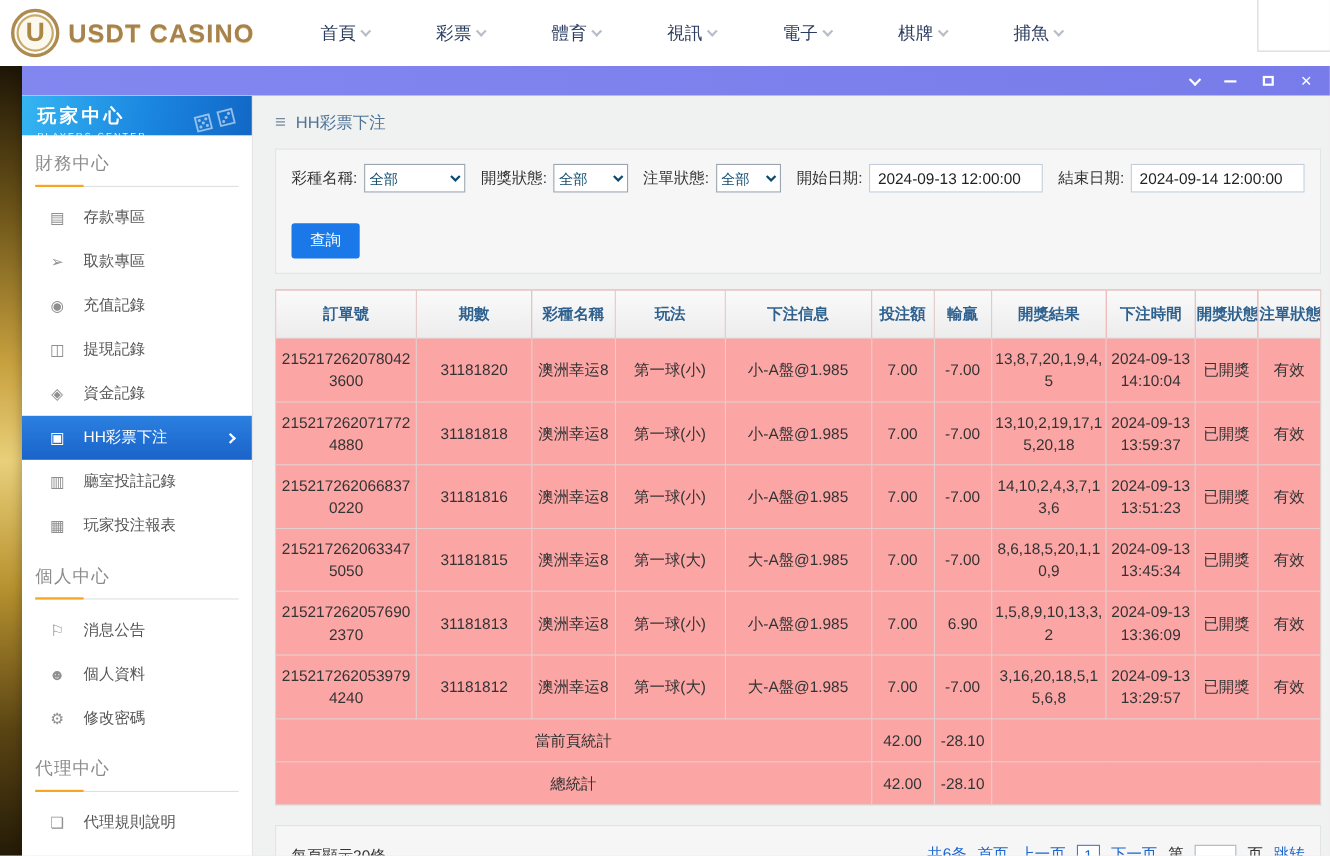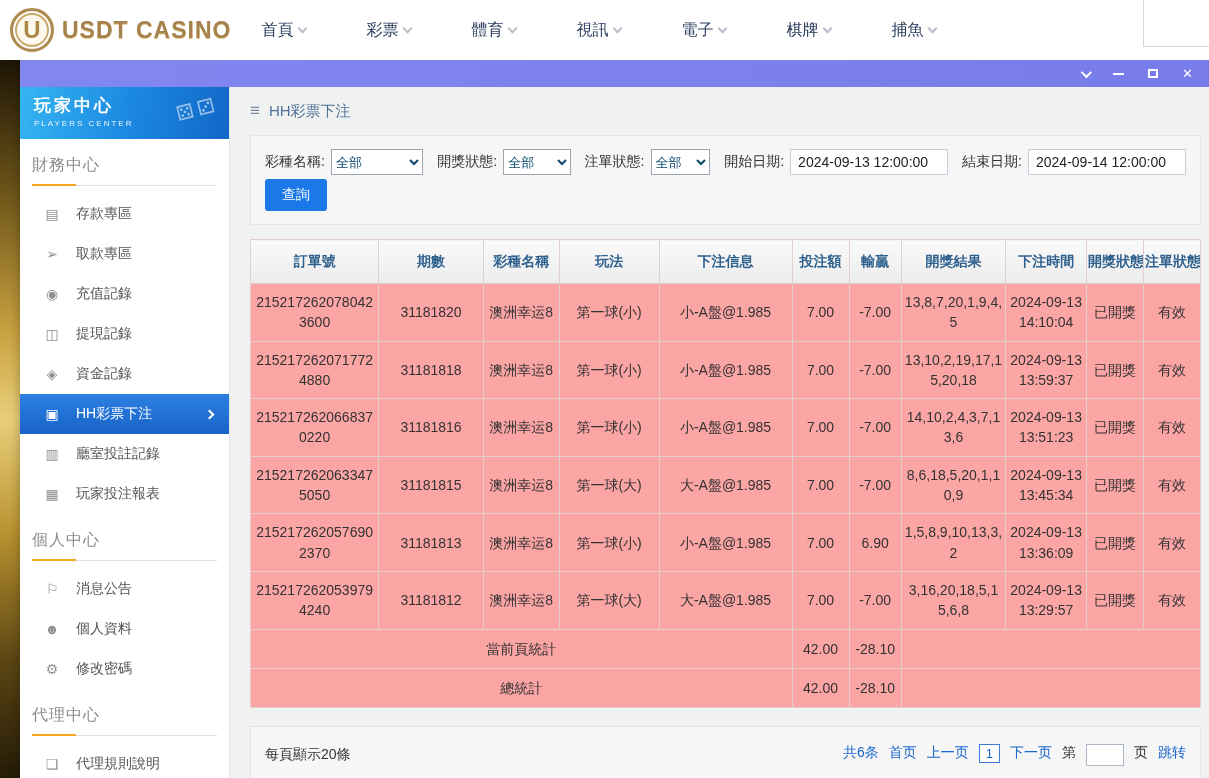--- a/index.html
+++ b/index.html
@@ -13,42 +13,42 @@
   .top-nav { position:absolute; top:0; left:0; width:1209px; height:60px; background:#fff; display:flex; align-items:center; z-index:1; }
   .logo { display:flex; align-items:center; gap:8px; margin-left:10px; }
   .logo-circle {
     width:44px; height:44px; border-radius:50%; border:3px solid #ac8a50; background:#fdf8ee;
     box-shadow: inset 0 0 0 2px #fff, inset 0 0 0 4px #c9aa6b;
     display:flex; align-items:center; justify-content:center;
     color:#a98746; font-weight:bold; font-size:24px;
   }
   .logo-text { font-size:23px; font-weight:800; color:#a5824e; letter-spacing:1px; text-shadow:0 1px 0 #e3c98e; }
   .nav-items { display:flex; margin-left:30px; }
-  .nav-item { width:105px; text-align:left; font-size:16px; color:#2b3c5e; cursor:pointer; white-space:nowrap; }
+  .nav-item { width:105px; text-align:center; font-size:16px; color:#2b3c5e; cursor:pointer; white-space:nowrap; }
   .chev { width:7px; height:7px; border-right:2px solid #b8bdc8; border-bottom:2px solid #b8bdc8; display:inline-block; transform:rotate(45deg); margin-left:6px; vertical-align:3px; }
   .top-right-panel { position:absolute; top:-1px; right:-1px; width:67px; height:48px; border:1px solid #d5d5d5; background:#fff; }
 
   
   .gold-strip { position:absolute; left:0; top:60px; width:20px; height:718px;
     background:linear-gradient(180deg,#1d1506 0%,#6b5318 18%,#c9a240 38%,#e9cf7a 50%,#b8922f 66%,#5a4413 84%,#241b07 100%); }
 
   
   .modal { position:absolute; left:20px; top:60px; width:1189px; height:718px; background:#f0f1f1; box-shadow:0 0 10px rgba(0,0,0,.3); }
   .modal-header { height:27px; background:linear-gradient(90deg,#8287f0,#777cea); display:flex; justify-content:flex-end; align-items:center; gap:24px; padding-right:16px; }
   .wc { cursor:pointer; display:inline-block; }
   .wc-chev { width:8px; height:8px; border-right:2px solid #fff; border-bottom:2px solid #fff; transform:rotate(45deg) translateY(-2px); }
   .wc-min { width:11px; height:2px; background:#fff; }
   .wc-max { width:10px; height:9px; border:2px solid #fff; }
   .wc-close { color:#fff; font-size:13px; line-height:13px; }
 
   .modal-body { position:absolute; top:27px; left:0; right:0; bottom:0; display:flex; }
 
   
   .sidebar { width:210px; background:#fff; border-right:1px solid #e4e4e4; overflow:hidden; }
-  .sidebar-header { height:52px; background:linear-gradient(100deg,#35b5f2 0%,#1a86e0 55%,#1267c6 100%); color:#fff; padding:7px 0 12px 14px; position:relative; }
+  .sidebar-header { height:36px; background:linear-gradient(100deg,#35b5f2 0%,#1a86e0 55%,#1267c6 100%); color:#fff; padding:7px 0 12px 14px; position:relative; }
   .sidebar-header .s-title { font-size:17px; font-weight:bold; letter-spacing:3px; }
   .sidebar-header .s-sub { font-size:8px; letter-spacing:2px; opacity:.92; margin-top:2px; }
   .sidebar-header .decor { position:absolute; right:10px; top:10px; font-size:20px; color:rgba(255,255,255,.55); transform:rotate(-14deg); letter-spacing:4px; }
   .side-section-title { margin:16px 12px 0; font-size:16px; color:#8c8c8c; padding-bottom:9px; border-bottom:1px solid #e0e0e0; position:relative; letter-spacing:1px; }
   .side-section-title::after { content:''; position:absolute; left:0; bottom:-1px; width:44px; height:2px; background:#f5a623; }
   .side-items { margin-top:8px; }
   .side-item { height:40px; display:flex; align-items:center; padding-left:24px; gap:16px; font-size:14px; color:#555; cursor:pointer; position:relative; }
   .side-item .icon { width:16px; text-align:center; color:#8f8f8f; font-size:14px; }
   .side-item .item-chev { display:none; }
   .side-item.active { background:linear-gradient(180deg,#2b80e0,#1a63ca); color:#fff; }
@@ -62,21 +62,21 @@
 
   .filter-panel { background:#f6f6f6; border:1px solid #e3e3e3; padding:13px 14px; margin-bottom:14px; }
   .filter-row { display:flex; align-items:center; gap:6px; font-size:14px; color:#333; flex-wrap:nowrap; }
   .filter-row label { margin-left:8px; white-space:nowrap; }
   .filter-row label:first-child { margin-left:0; }
   .sel { height:26px; font-size:13px; border:1px solid #9aa5b1; background:#fff; color:#0c4a6e; }
   .sel-wide { width:96px; }
   .sel-mid { width:70px; }
   .sel-narrow { width:62px; }
   .date-input { width:158px; height:26px; border:1px solid #c2cedb; background:#fff; font-size:14px; color:#222; padding:2px 7px; font-family:"Liberation Sans","DejaVu Sans",sans-serif; }
-  .search-btn { margin-top:4px; background:#1a78e8; color:#fff; border:none; border-radius:3px; padding:7px 17px; font-size:14px; cursor:pointer; font-family:inherit; }
+  .search-btn { margin-top:28px; background:#1a78e8; color:#fff; border:none; border-radius:3px; padding:7px 17px; font-size:14px; cursor:pointer; font-family:inherit; }
 
   
   table.bets { width:100%; border-collapse:collapse; table-layout:fixed; background:#fca5a5; margin-bottom:18px; }
   table.bets th { background:linear-gradient(#fafafa,#ececec); color:#2f618f; font-weight:bold; font-size:14px; border:1px solid #e4cfcf; height:44px; padding:2px 1px; white-space:nowrap; overflow:hidden; }
   table.bets td { border:1px solid #e4cfcf; text-align:center; font-size:14px; color:#333; padding:8px 3px; line-height:1.45; vertical-align:middle; word-wrap:break-word; }
   td.wrap-any { word-break:break-all; }
   tr.summary td { padding:9px 3px; }
   col.c-order{width:13.5%} col.c-period{width:11%} col.c-lottery{width:8%} col.c-play{width:10.5%}
   col.c-info{width:14%} col.c-amount{width:6%} col.c-win{width:5.5%} col.c-result{width:11%}
   col.c-time{width:8.5%} col.c-draw{width:6%} col.c-status{width:6%}

